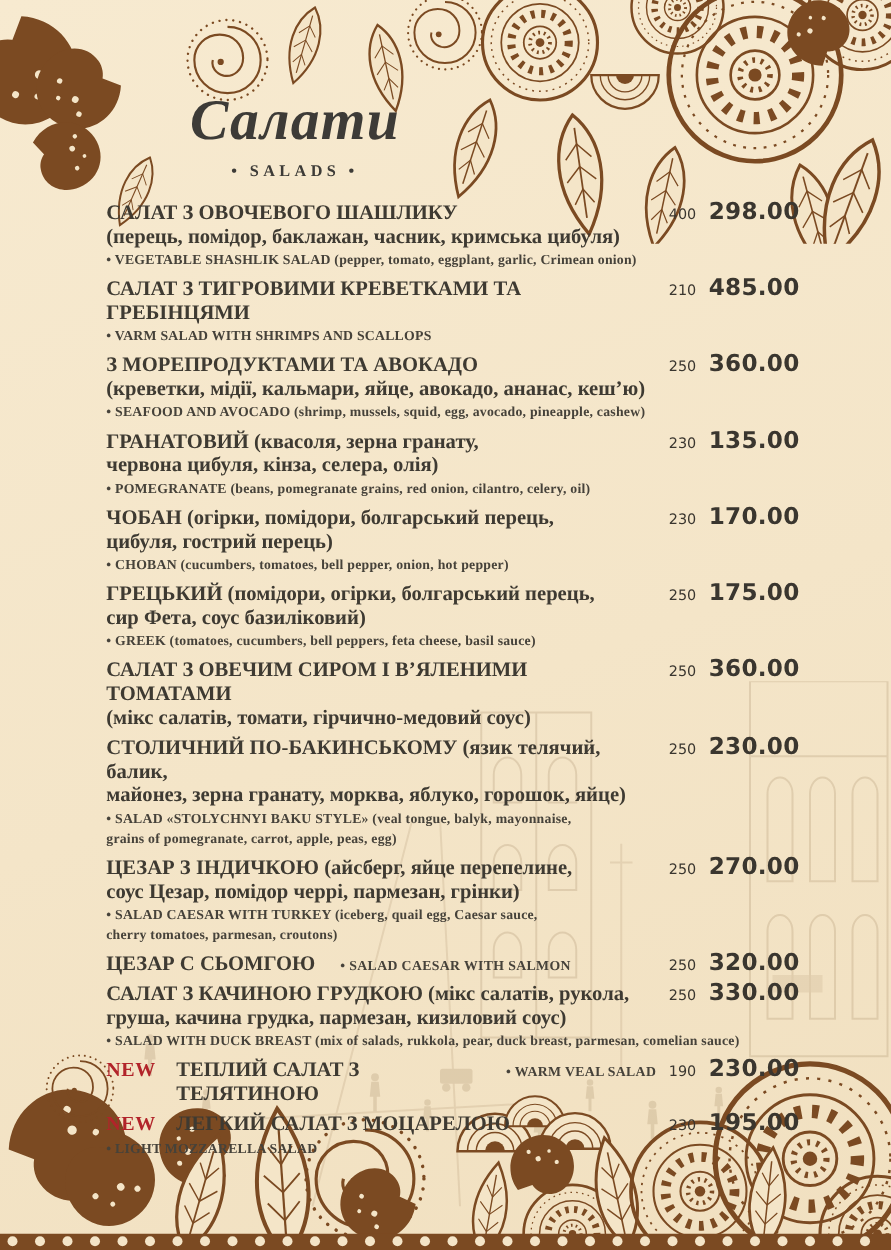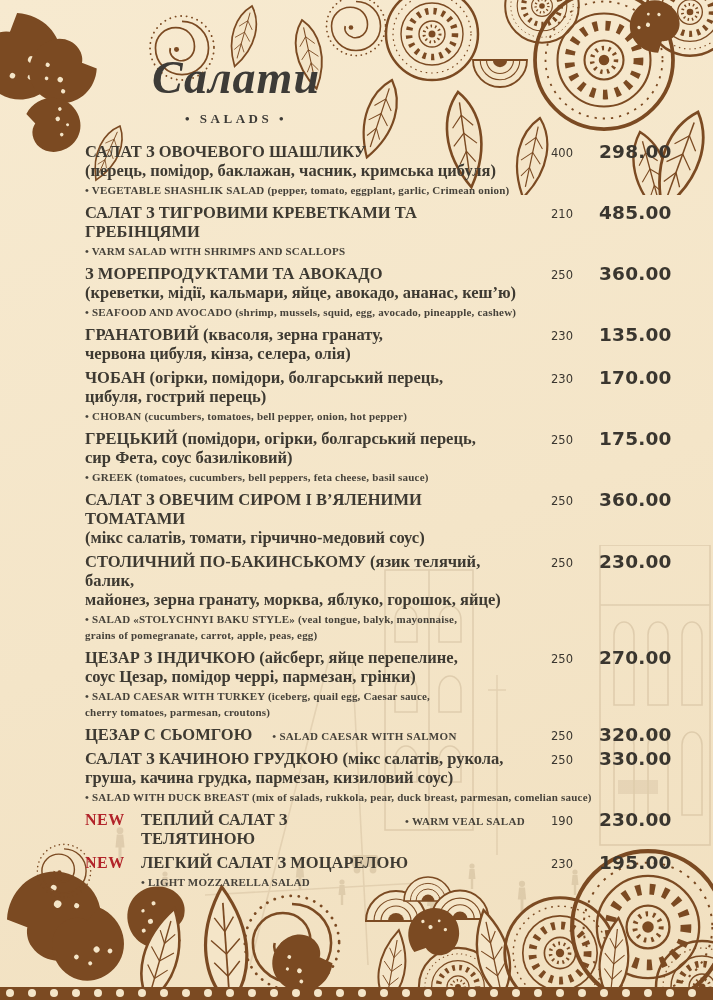--- a/index.html
+++ b/index.html
@@ -15,34 +15,34 @@
   }
   .layer{position:absolute; pointer-events:none;}
   .photo-layer{top:545px; left:0; opacity:.16;}
   .ps{stroke:#7d5c35; fill:none; stroke-width:1.6}
   .pf{fill:#7d5c35}
   .os{stroke:var(--orn); fill:none}
   .of{fill:var(--orn)}
   .ob{fill:var(--bg)}
   .ofb{fill:var(--bg); stroke:var(--orn)}
   .content{position:relative; z-index:3;}
-  .header{margin:54px 0 0 62px; width:348px; text-align:center;}
+  .header{margin:72px 0 0 62px; width:348px; text-align:center;}
   .title{font-size:46px; line-height:48px; font-weight:bold; font-style:italic; letter-spacing:1px; color:#3d3b37;}
   .subtitle{margin-top:9px; font-size:13px; font-weight:bold; letter-spacing:3.5px; color:#3d3b37;}
   .list{margin:15px 76px 0 85px;}
-  .item{display:flex; align-items:flex-start; margin-bottom:5px;gap:16px;}
+  .item{display:flex; align-items:flex-start; margin-bottom:5px;}
   .item.is-new{margin-top:4px;}
   .item-main{flex:0 0 440px; width:440px;}
   .title-row{display:flex; align-items:baseline;}
   .new-badge{flex:0 0 50px; margin-right:6px; color:var(--new); font-size:16px; font-weight:bold; letter-spacing:.5px;}
   .item-title{font-size:16.5px; line-height:19px; font-weight:bold; color:var(--ink); white-space:pre-line; width:max-content;}
   .en-inline{font-size:11px; font-weight:bold; letter-spacing:.3px; margin-left:20px; color:var(--ink2); white-space:nowrap;}
   .item-en{font-size:11px; line-height:16px; font-weight:bold; letter-spacing:.2px; color:var(--ink2);
            white-space:pre-line; margin-top:2px; width:max-content;}
-  .item.is-new .item-en{margin-left:56px;}
+  .item.is-new .item-en{}
   .item-weight{flex:0 0 42px; text-align:center; font-family:"DejaVu Sans","Liberation Sans",sans-serif;
                font-size:11.5px; padding-top:4px; color:var(--num);}
   .item-price{flex:1; text-align:right; font-family:"DejaVu Sans","Liberation Sans",sans-serif;
               font-size:18.5px; line-height:19px; font-weight:600; letter-spacing:.2px; color:var(--num);}
 </style>
 </head>
 <body>
 
 <div class="page">
 
@@ -278,20 +278,21 @@
     </div>
 
     <div class="item">
       <div class="item-main">
         <div class="title-row">
 
           <span class="item-title">ГРАНАТОВИЙ (квасоля, зерна гранату,
 червона цибуля, кінза, селера, олія)</span>
 
         </div>
+        <div class="item-en">• POMEGRANATE (beans, pomegranate grains, red onion, cilantro, celery, oil)</div>
       </div>
       <div class="item-weight">230</div>
       <div class="item-price">135.00</div>
     </div>
 
     <div class="item">
       <div class="item-main">
         <div class="title-row">
 
           <span class="item-title">ЧОБАН (огірки, помідори, болгарський перець,

